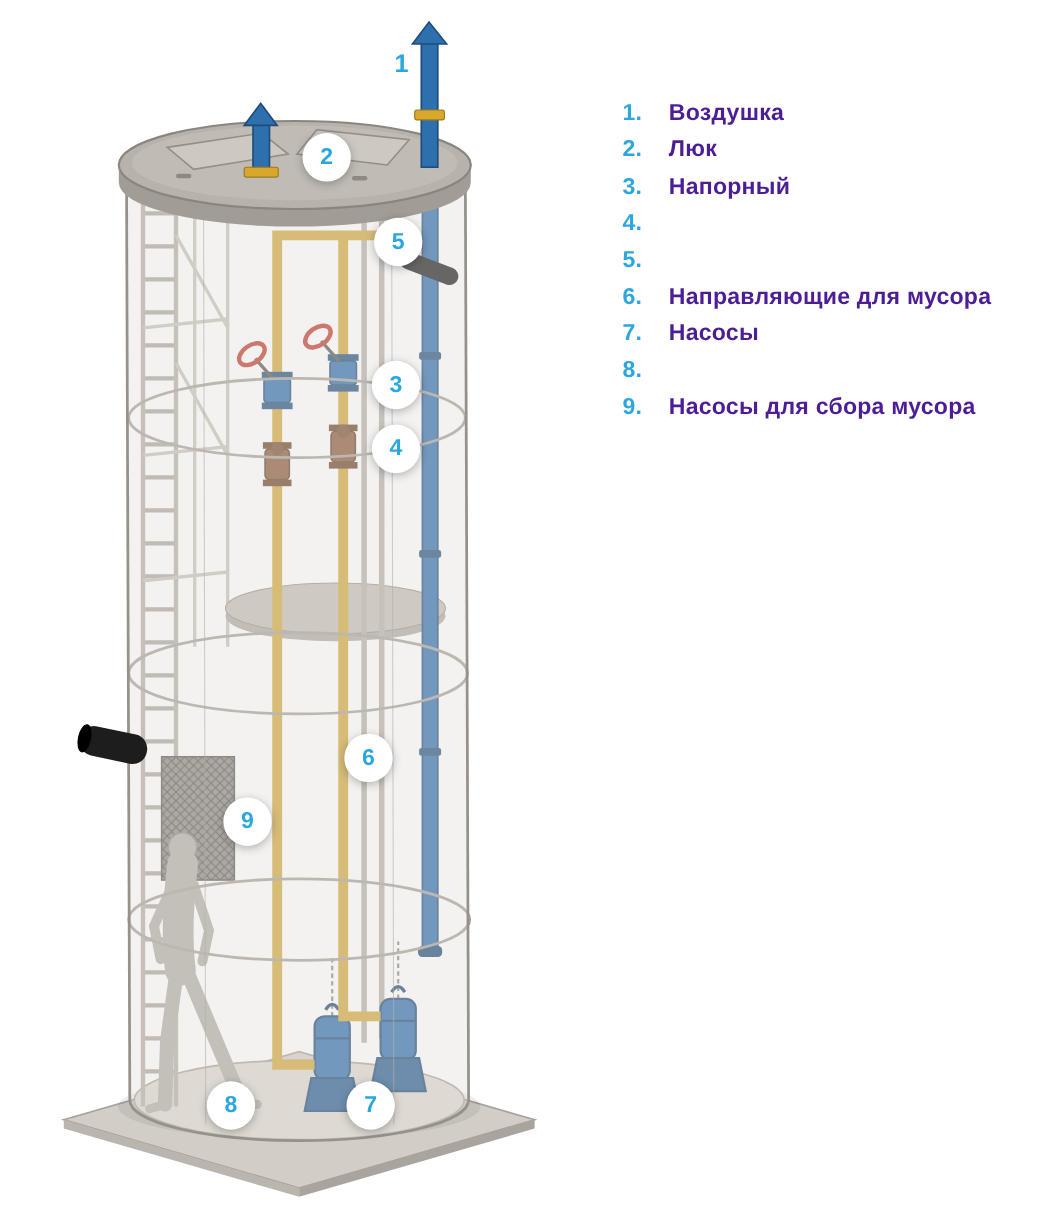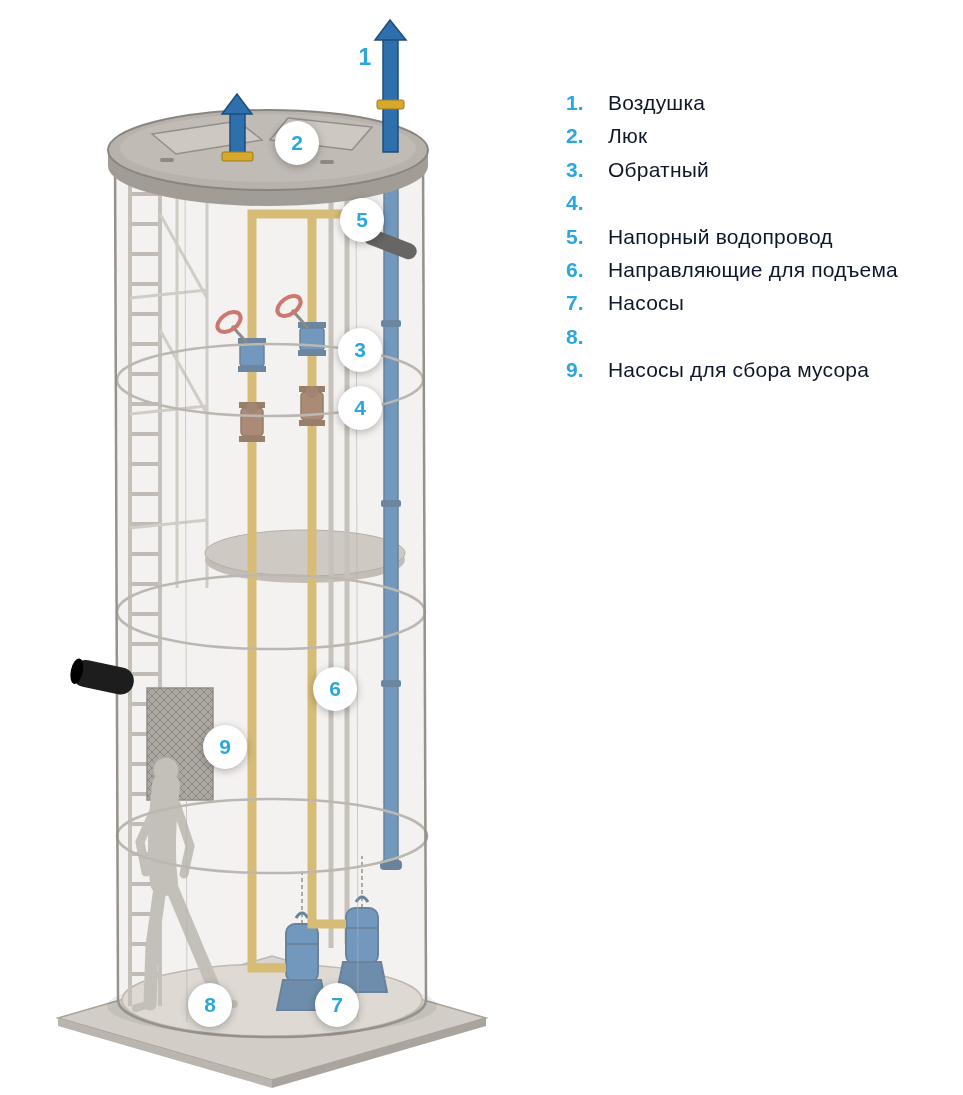--- a/index.html
+++ b/index.html
@@ -18,21 +18,21 @@
     background:#ffffff; box-shadow:0 2px 9px rgba(0,0,0,.28);
     display:flex; align-items:center; justify-content:center;
     font-size:21px; font-weight:700; color:#2aa7de; user-select:none;
   }
   .callout.plain { background:transparent; box-shadow:none; font-size:23px; }
 
   
   .legend { position:absolute; left:566px; top:86px; display:flex; flex-direction:column; }
   .legend-row { display:flex; align-items:baseline; height:33.4px; font-size:21px; line-height:33.4px; }
   .legend-num { color:#2aa7de; font-weight:700; flex:0 0 42px; }
-  .legend-label { color:#0f172a; font-weight:400; letter-spacing:.2px; white-space:nowrap; }
+  .legend-label { color:#4c1d95; font-weight:700; letter-spacing:.2px; white-space:nowrap; }
 </style>
 </head>
 <body>
 
 <div class="canvas">
 
   <svg class="station" width="540" height="1095" viewBox="0 0 540 1095" xmlns="http://www.w3.org/2000/svg">
     <defs>
       <pattern id="mesh" width="8" height="8" patternUnits="userSpaceOnUse">
         <path d="M0,0 L8,8 M8,0 L0,8" stroke="#55514b" stroke-width="1" fill="none"></path>
@@ -234,32 +234,31 @@
     <div class="legend-row">
       <span class="legend-num">1.</span>
       <span class="legend-label">Воздушка</span>
     </div>
     <div class="legend-row">
       <span class="legend-num">2.</span>
       <span class="legend-label">Люк</span>
     </div>
     <div class="legend-row">
       <span class="legend-num">3.</span>
-      <span class="legend-label">Обратный</span>
+      <span class="legend-label">Напорный</span>
     </div>
     <div class="legend-row">
       <span class="legend-num">4.</span>
     </div>
     <div class="legend-row">
       <span class="legend-num">5.</span>
-      <span class="legend-label">Напорный водопровод</span>
     </div>
     <div class="legend-row">
       <span class="legend-num">6.</span>
-      <span class="legend-label">Направляющие для подъема</span>
+      <span class="legend-label">Направляющие для мусора</span>
     </div>
     <div class="legend-row">
       <span class="legend-num">7.</span>
       <span class="legend-label">Насосы</span>
     </div>
     <div class="legend-row">
       <span class="legend-num">8.</span>
     </div>
     <div class="legend-row">
       <span class="legend-num">9.</span>

